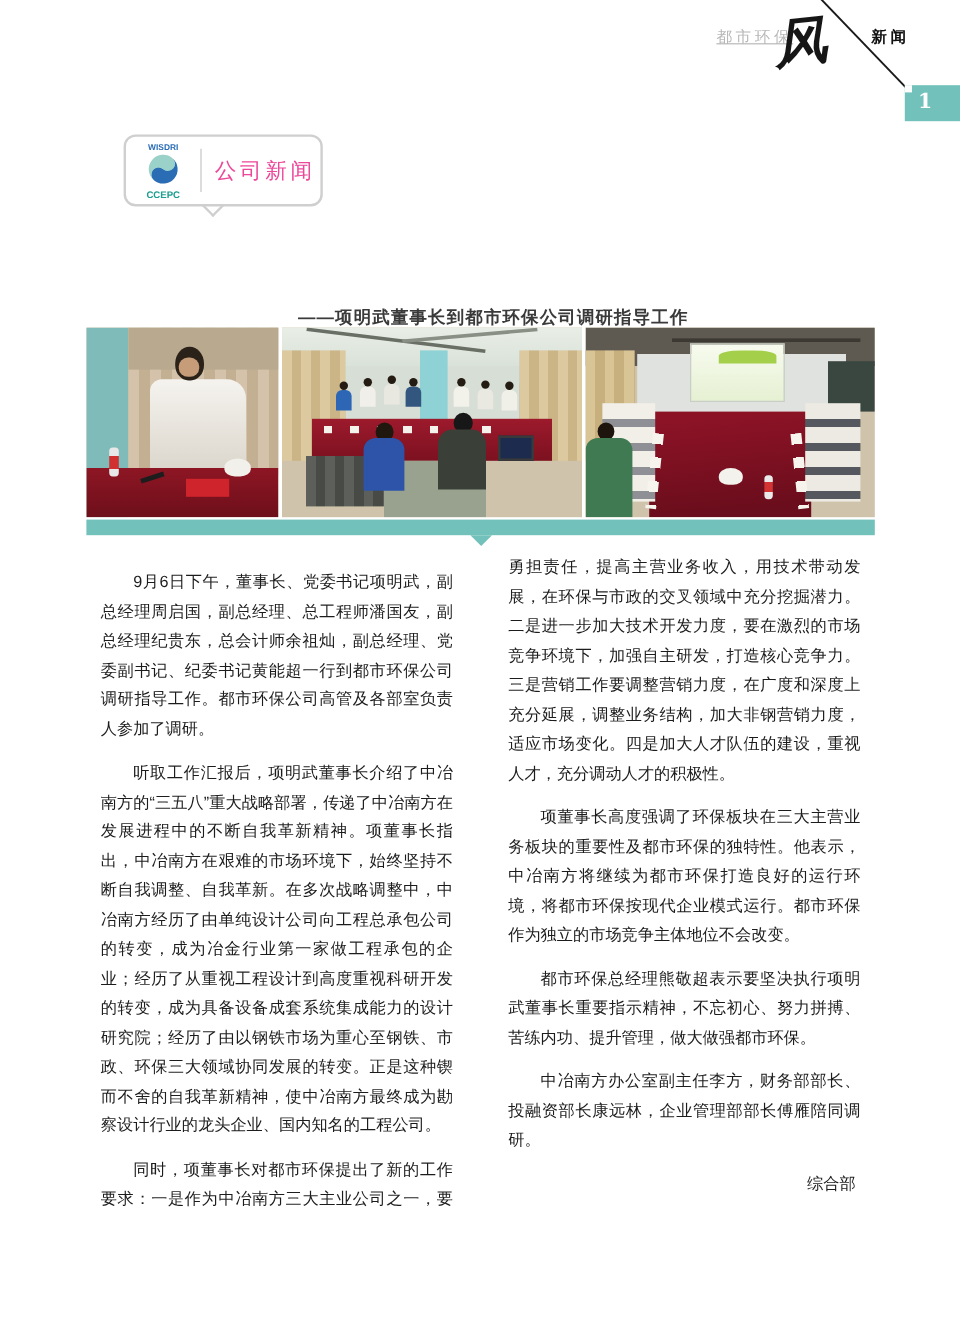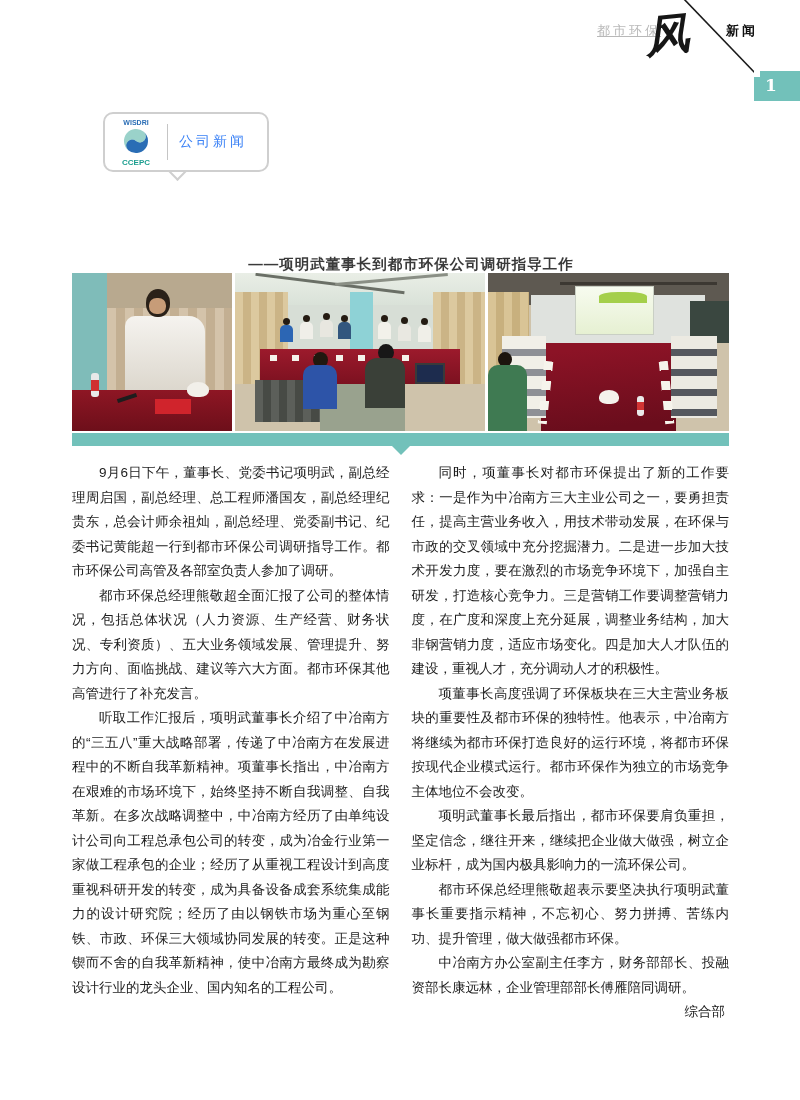--- a/index.html
+++ b/index.html
@@ -18,21 +18,21 @@
   .page-tab .num{position:absolute;left:11px;top:4px;color:#ffffff;font-weight:bold;
                  font-size:17px;font-family:"DejaVu Serif",serif;}
 
   
   .badge-tail{position:absolute;left:168px;top:158px;width:17px;height:17px;background:#ffffff;
               transform:rotate(45deg);border-right:2px solid #cfcfcf;border-bottom:2px solid #cfcfcf;z-index:1;}
   .badge{position:absolute;left:103px;top:112px;width:162px;height:56px;background:#ffffff;
          border:2px solid #cfcfcf;border-radius:10px;display:flex;align-items:center;z-index:2;}
   .badge-logo{margin-left:8px;flex:0 0 auto;}
   .badge-divider{width:1px;height:36px;background:#c5c5c5;margin:0 11px 0 8px;}
-  .badge-label{font-size:14px;color:#3b82f6;letter-spacing:3px;}
+  .badge-label{font-size:18px;color:#ec4899;letter-spacing:3px;}
 
   
   .headline{position:absolute;left:0;top:196px;width:800px;text-align:center;
             font-size:29px;font-weight:bold;color:#101010;letter-spacing:1px;}
   .subhead{position:absolute;left:0;top:243px;width:800px;text-align:center;
            font-size:14.5px;color:#3a3a3a;letter-spacing:1px;margin-left:11px;}
 
   
   .photo-strip{position:absolute;left:72px;top:273px;width:657px;height:158px;display:flex;gap:3px;}
   .photo{position:relative;height:158px;overflow:hidden;background:#cfc3ab;}
@@ -106,21 +106,21 @@
 
   
   .photo-bar{position:absolute;left:72px;top:433px;width:657px;height:13px;background:#72c1ba;}
   .photo-bar-arrow{position:absolute;left:392px;top:446px;width:0;height:0;
       border-left:9px solid transparent;border-right:9px solid transparent;border-top:9px solid #72c1ba;}
 
   
   .article-body{position:absolute;left:72px;top:461px;width:657px;height:572px;
       column-count:2;column-gap:22px;column-fill:auto;
       font-size:13.5px;line-height:24.5px;text-align:justify;color:#1c1c1c;}
-  .article-body p{margin:0;text-indent:2em;}
+  .article-body p{margin:12px;text-indent:2em;}
   .signature{text-align:right;text-indent:0 !important;padding-right:4px;}
 </style>
 </head>
 <body>
 
 <div class="page">
 
   <span class="brand">都市环保</span>
   <span class="calligraphy">风</span>
   <svg class="diag-svg" width="110" height="80">
@@ -222,23 +222,21 @@
         <div class="p3-fg"></div>
     </div>
 
   </div>
 
   <div class="photo-bar"></div>
   <div class="photo-bar-arrow"></div>
 
   <div class="article-body">
     <p>9月6日下午，董事长、党委书记项明武，副总经理周启国，副总经理、总工程师潘国友，副总经理纪贵东，总会计师余祖灿，副总经理、党委副书记、纪委书记黄能超一行到都市环保公司调研指导工作。都市环保公司高管及各部室负责人参加了调研。</p>
-    <p>都市环保总经理熊敬超全面汇报了公司的整体情况，包括总体状况（人力资源、生产经营、财务状况、专利资质）、五大业务领域发展、管理提升、努力方向、面临挑战、建议等六大方面。都市环保其他高管进行了补充发言。</p>
     <p>听取工作汇报后，项明武董事长介绍了中冶南方的“三五八”重大战略部署，传递了中冶南方在发展进程中的不断自我革新精神。项董事长指出，中冶南方在艰难的市场环境下，始终坚持不断自我调整、自我革新。在多次战略调整中，中冶南方经历了由单纯设计公司向工程总承包公司的转变，成为冶金行业第一家做工程承包的企业；经历了从重视工程设计到高度重视科研开发的转变，成为具备设备成套系统集成能力的设计研究院；经历了由以钢铁市场为重心至钢铁、市政、环保三大领域协同发展的转变。正是这种锲而不舍的自我革新精神，使中冶南方最终成为勘察设计行业的龙头企业、国内知名的工程公司。</p>
     <p>同时，项董事长对都市环保提出了新的工作要求：一是作为中冶南方三大主业公司之一，要勇担责任，提高主营业务收入，用技术带动发展，在环保与市政的交叉领域中充分挖掘潜力。二是进一步加大技术开发力度，要在激烈的市场竞争环境下，加强自主研发，打造核心竞争力。三是营销工作要调整营销力度，在广度和深度上充分延展，调整业务结构，加大非钢营销力度，适应市场变化。四是加大人才队伍的建设，重视人才，充分调动人才的积极性。</p>
     <p>项董事长高度强调了环保板块在三大主营业务板块的重要性及都市环保的独特性。他表示，中冶南方将继续为都市环保打造良好的运行环境，将都市环保按现代企业模式运行。都市环保作为独立的市场竞争主体地位不会改变。</p>
-    <p>项明武董事长最后指出，都市环保要肩负重担，坚定信念，继往开来，继续把企业做大做强，树立企业标杆，成为国内极具影响力的一流环保公司。</p>
     <p>都市环保总经理熊敬超表示要坚决执行项明武董事长重要指示精神，不忘初心、努力拼搏、苦练内功、提升管理，做大做强都市环保。</p>
     <p>中冶南方办公室副主任李方，财务部部长、投融资部长康远林，企业管理部部长傅雁陪同调研。</p>
     <p class="signature">综合部</p>
   </div>
 
 </div>
 
 </body></html>

